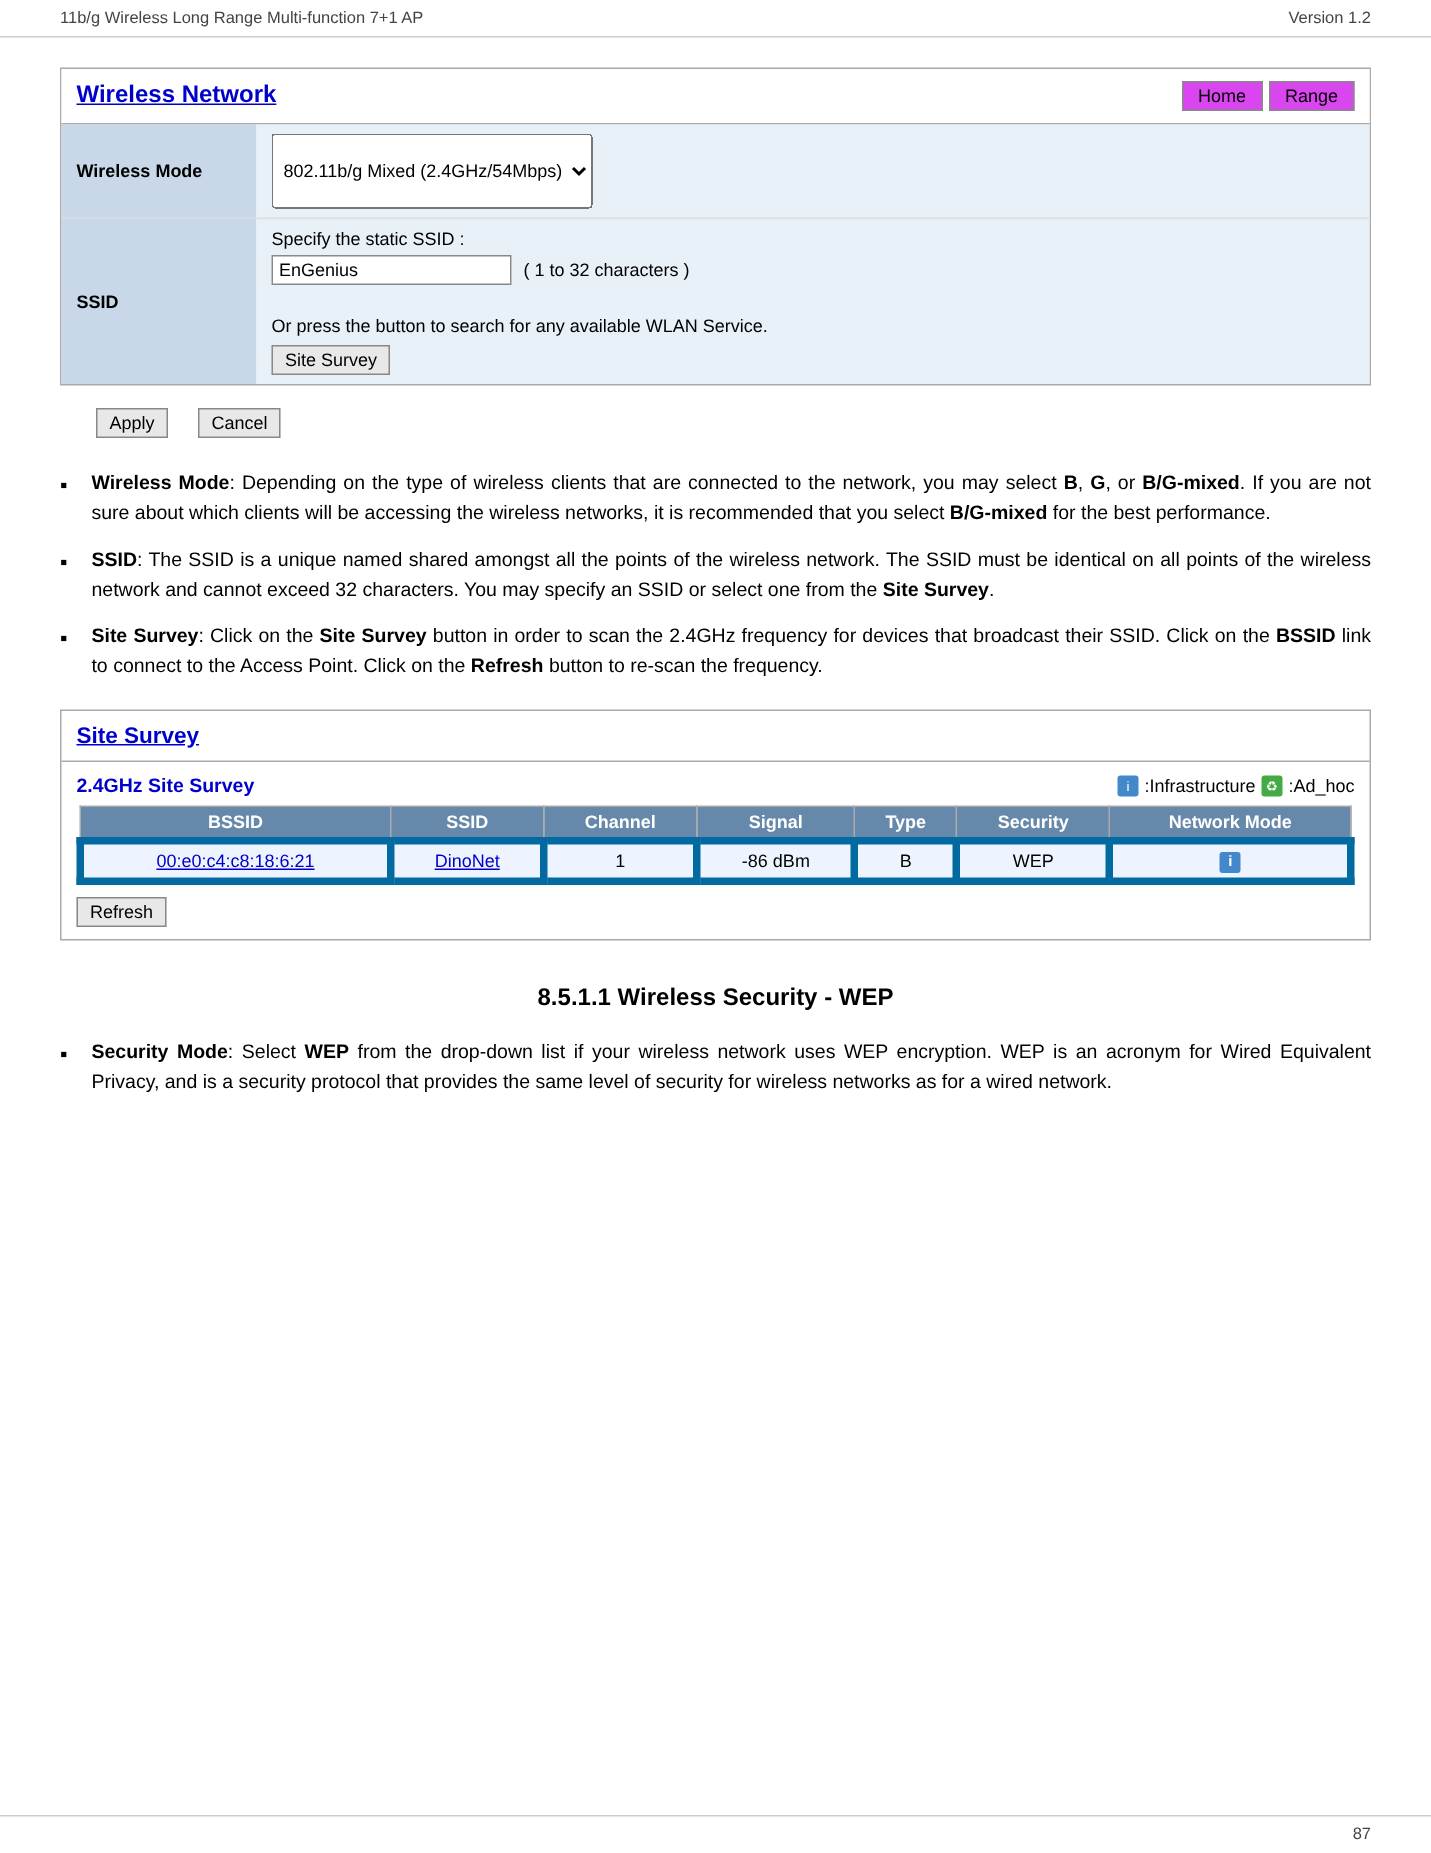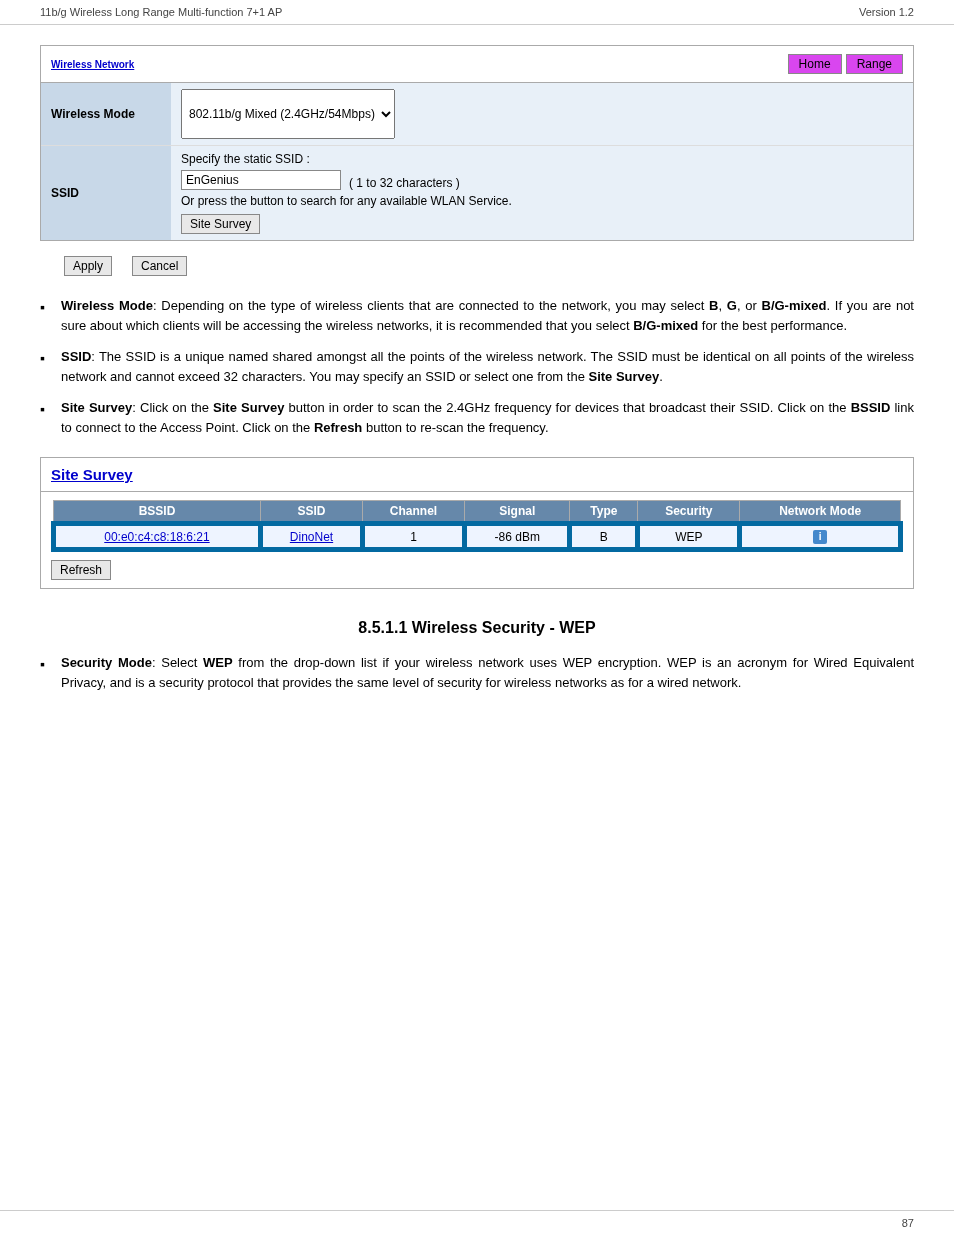--- a/index.html
+++ b/index.html
@@ -52,21 +52,21 @@
     .panel-header-row {
       display: flex;
       justify-content: space-between;
       align-items: center;
       padding: 8px 10px;
       border-bottom: 1px solid #aaa;
       background: #fff;
     }
 
     .panel-title {
-      font-size: 10px;
+      font-size: 16px;
       font-weight: bold;
       color: #0000cc;
       text-decoration: underline;
     }
 
     .panel-header-buttons {
       display: flex;
       gap: 4px;
     }
 
@@ -123,22 +123,22 @@
       border: 1px solid #888;
     }
 
     .ssid-hint {
       font-size: 12px;
       margin-left: 8px;
     }
 
     .ssid-row {
       display: flex;
-      align-items: flex-end;
-      margin-bottom: 4px;
+      align-items: center;
+      margin-bottom: 20px;
     }
 
     .ssid-note {
       font-size: 12px;
       margin-bottom: 6px;
     }
 
     .btn-normal {
       padding: 2px 8px;
       font-size: 12px;
@@ -370,20 +370,29 @@
       <span></span>
       <span>
         <b>Site Survey</b>: Click on the <b>Site Survey</b> button in order to scan the 2.4GHz frequency for devices that broadcast their SSID. Click on the <b>BSSID</b> link to connect to the Access Point. Click on the <b>Refresh</b> button to re-scan the frequency.
       </span>
     </li>
   </ul>
 
   <div class="site-survey-panel">
     <div class="site-survey-title">Site Survey</div>
     <div class="site-survey-body">
+      <div class="survey-top-row">
+        <span class="survey-freq-label">2.4GHz Site Survey</span>
+        <div class="survey-legend">
+          <span class="legend-icon">i</span>
+          <span>:Infrastructure</span>
+          <span class="legend-icon-green">♻</span>
+          <span>:Ad_hoc</span>
+        </div>
+      </div>
 
       <table class="survey-table">
         <thead>
           <tr>
             <th>BSSID</th>
             <th>SSID</th>
             <th>Channel</th>
             <th>Signal</th>
             <th>Type</th>
             <th>Security</th>

